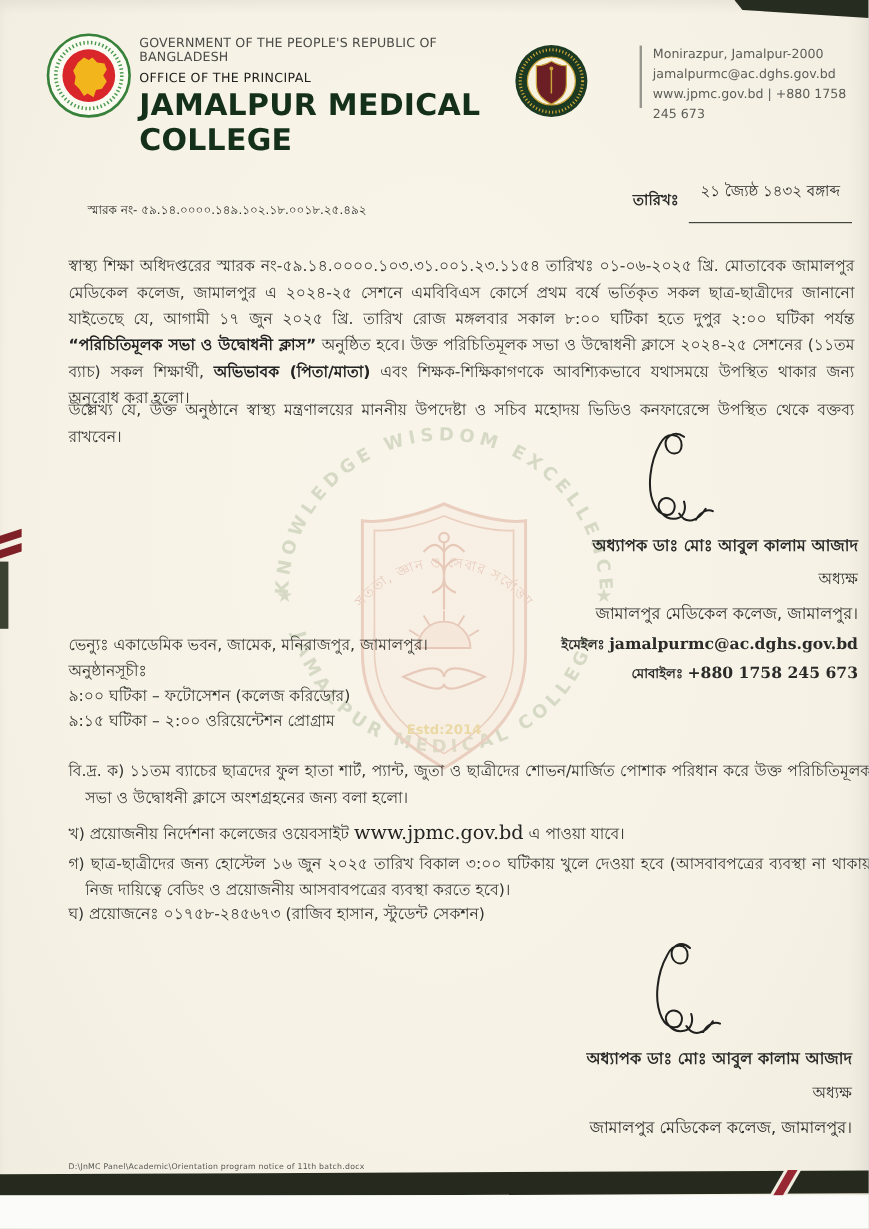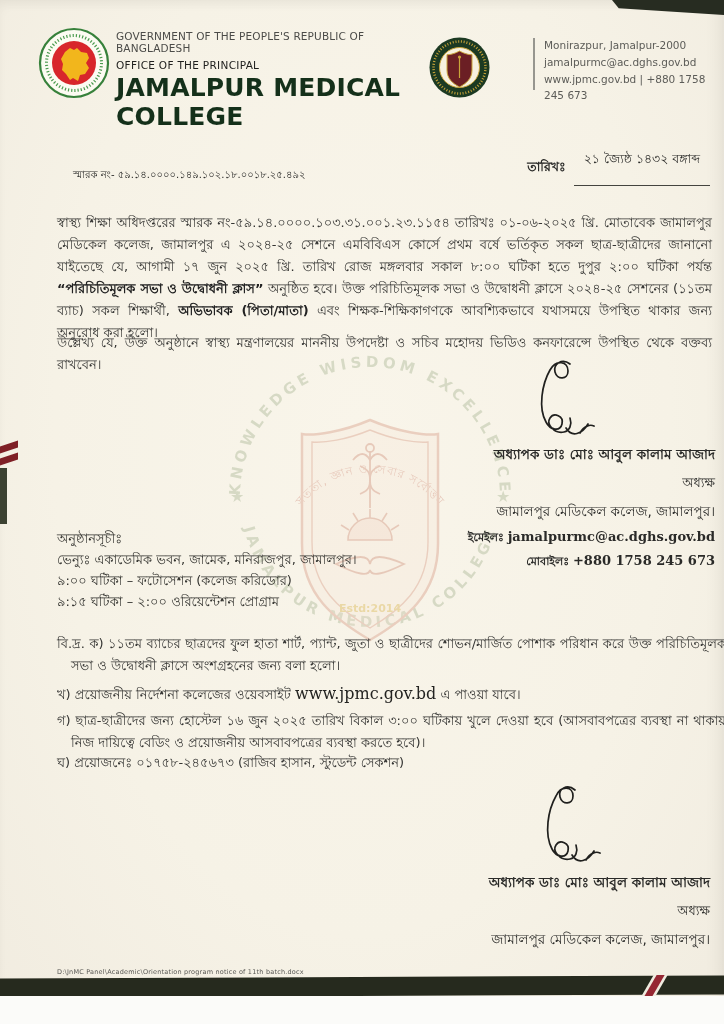--- a/index.html
+++ b/index.html
@@ -166,22 +166,22 @@
       <path d="M62 8 C54 2 45 8 47 16 C49 24 60 24 60 15 C60 5 48 3 42 14 C34 28 30 52 38 66 C42 74 52 76 54 68 C56 60 46 56 42 62 C38 68 46 78 56 76 C62 75 64 68 62 62 M58 72 C64 82 74 78 80 68 M72 77 C76 70 82 68 86 70" stroke="#20201e" stroke-width="1.7" fill="none" stroke-linecap="round"></path>
     </svg>
     <div class="sig-name">অধ্যাপক ডাঃ মোঃ আবুল কালাম আজাদ</div>
     <div class="sig-desig">অধ্যক্ষ</div>
     <div class="sig-org">জামালপুর মেডিকেল কলেজ, জামালপুর।</div>
     <div class="sig-email"><span class="lbl">ইমেইলঃ</span> <span class="lat">jamalpurmc@ac.dghs.gov.bd</span></div>
     <div class="sig-mobile"><span class="lbl">মোবাইলঃ</span> <span class="lat">+880 1758 245 673</span></div>
   </div>
 
   <div class="schedule">
+    <div>ভেন্যুঃ একাডেমিক ভবন, জামেক, মনিরাজপুর, জামালপুর।</div>
     <div>অনুষ্ঠানসূচীঃ</div>
-    <div>ভেন্যুঃ একাডেমিক ভবন, জামেক, মনিরাজপুর, জামালপুর।</div>
     <div>৯:০০ ঘটিকা – ফটোসেশন (কলেজ করিডোর)</div>
     <div>৯:১৫ ঘটিকা – ২:০০ ওরিয়েন্টেশন প্রোগ্রাম</div>
   </div>
 
   <div class="note note-ka">বি.দ্র. ক) ১১তম ব্যাচের ছাত্রদের ফুল হাতা শার্ট, প্যান্ট, জুতা ও ছাত্রীদের শোভন/মার্জিত পোশাক পরিধান করে উক্ত পরিচিতিমূলক সভা ও উদ্বোধনী ক্লাসে অংশগ্রহনের জন্য বলা হলো।</div>
   <div class="note note-kha"><span>খ) প্রয়োজনীয় নির্দেশনা কলেজের ওয়েবসাইট </span><span class="url-lat">www.jpmc.gov.bd</span><span> এ পাওয়া যাবে।</span></div>
   <div class="note note-ga">গ) ছাত্র-ছাত্রীদের জন্য হোস্টেল ১৬ জুন ২০২৫ তারিখ বিকাল ৩:০০ ঘটিকায় খুলে দেওয়া হবে (আসবাবপত্রের ব্যবস্থা না থাকায় নিজ দায়িত্বে বেডিং ও প্রয়োজনীয় আসবাবপত্রের ব্যবস্থা করতে হবে)।</div>
   <div class="note note-gha">ঘ) প্রয়োজনেঃ ০১৭৫৮-২৪৫৬৭৩ (রাজিব হাসান, স্টুডেন্ট সেকশন)</div>
 
   <div class="sigblock sig2">

